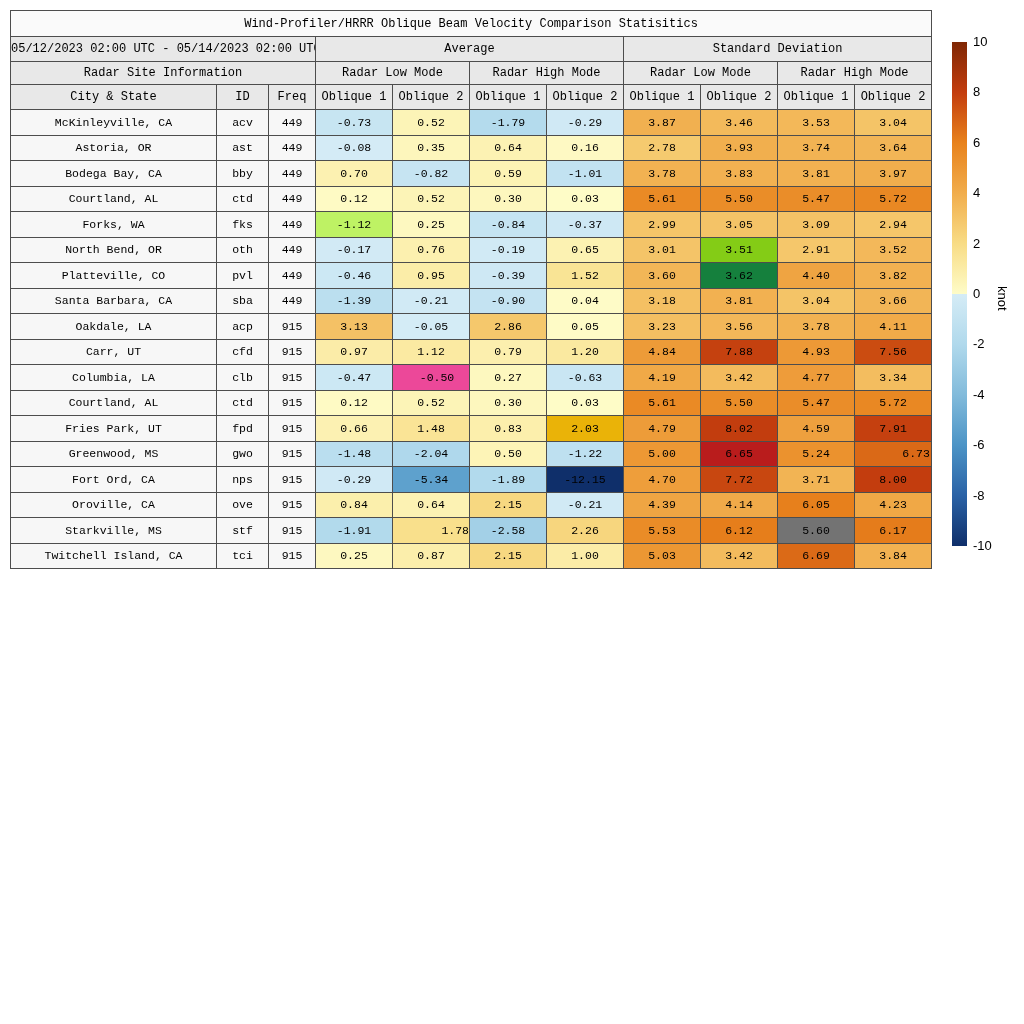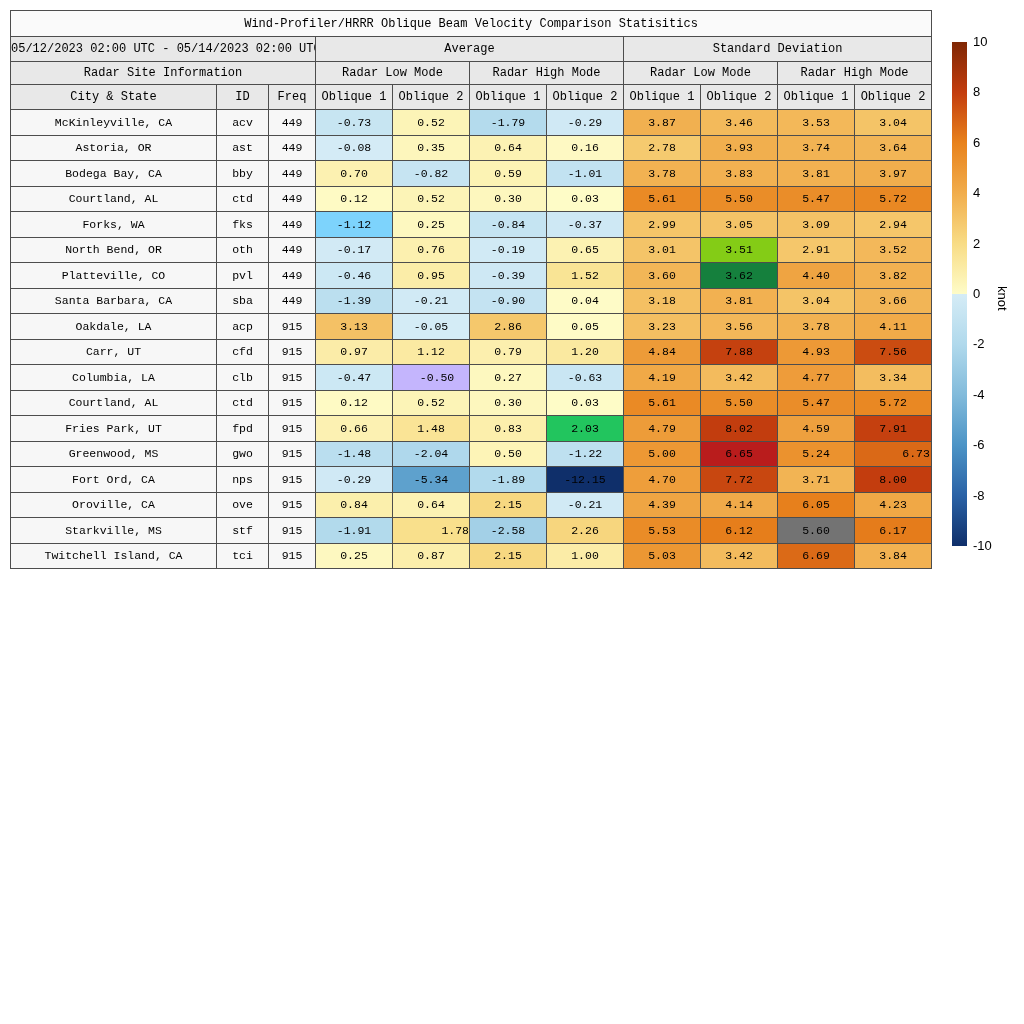--- a/index.html
+++ b/index.html
@@ -126,21 +126,21 @@
           <td style="background: rgb(254, 252, 199);">0.03</td>
           <td style="background: rgb(234, 138, 37);">5.61</td>
           <td style="background: rgb(234, 141, 40);">5.50</td>
           <td style="background: rgb(234, 141, 41);">5.47</td>
           <td style="background: rgb(233, 136, 35);">5.72</td>
         </tr>
         <tr>
           <td class="info">Forks, WA</td>
           <td class="info">fks</td>
           <td class="info">449</td>
-          <td style="background: #7dd3fc;">-1.12</td>
+          <td style="background: #bef264;">-1.12</td>
           <td style="background: rgb(253, 248, 192);">0.25</td>
           <td style="background: rgb(197, 228, 242);">-0.84</td>
           <td style="background: rgb(206, 232, 244);">-0.37</td>
           <td style="background: rgb(245, 197, 105);">2.99</td>
           <td style="background: rgb(244, 195, 103);">3.05</td>
           <td style="background: rgb(244, 194, 102);">3.09</td>
           <td style="background: rgb(245, 198, 106);">2.94</td>
         </tr>
         <tr>
           <td class="info">North Bend, OR</td>
@@ -205,21 +205,21 @@
           <td style="background: rgb(237, 155, 56);">4.84</td>
           <td style="background: rgb(197, 65, 15);">7.88</td>
           <td style="background: rgb(237, 153, 54);">4.93</td>
           <td style="background: rgb(203, 76, 17);">7.56</td>
         </tr>
         <tr>
           <td class="info">Columbia, LA</td>
           <td class="info">clb</td>
           <td class="info">915</td>
           <td style="background: rgb(204, 232, 244);">-0.47</td>
-          <td style="background: #c4b5fd; padding-left: 12px;">-0.50</td>
+          <td style="background: #ec4899; padding-left: 12px;">-0.50</td>
           <td style="background: rgb(253, 248, 191);">0.27</td>
           <td style="background: rgb(201, 230, 243);">-0.63</td>
           <td style="background: rgb(240, 169, 71);">4.19</td>
           <td style="background: rgb(243, 187, 93);">3.42</td>
           <td style="background: rgb(238, 156, 58);">4.77</td>
           <td style="background: rgb(243, 189, 95);">3.34</td>
         </tr>
         <tr>
           <td class="info">Courtland, AL</td>
           <td class="info">ctd</td>
@@ -233,21 +233,21 @@
           <td style="background: rgb(234, 141, 41);">5.47</td>
           <td style="background: rgb(233, 136, 35);">5.72</td>
         </tr>
         <tr>
           <td class="info">Fries Park, UT</td>
           <td class="info">fpd</td>
           <td class="info">915</td>
           <td style="background: rgb(252, 241, 178);">0.66</td>
           <td style="background: rgb(250, 228, 150);">1.48</td>
           <td style="background: rgb(252, 239, 172);">0.83</td>
-          <td style="background: #22c55e;">2.03</td>
+          <td style="background: #eab308;">2.03</td>
           <td style="background: rgb(237, 156, 57);">4.79</td>
           <td style="background: rgb(194, 61, 14);">8.02</td>
           <td style="background: rgb(238, 160, 62);">4.59</td>
           <td style="background: rgb(197, 64, 15);">7.91</td>
         </tr>
         <tr>
           <td class="info">Greenwood, MS</td>
           <td class="info">gwo</td>
           <td class="info">915</td>
           <td style="background: rgb(186, 222, 239);">-1.48</td>

